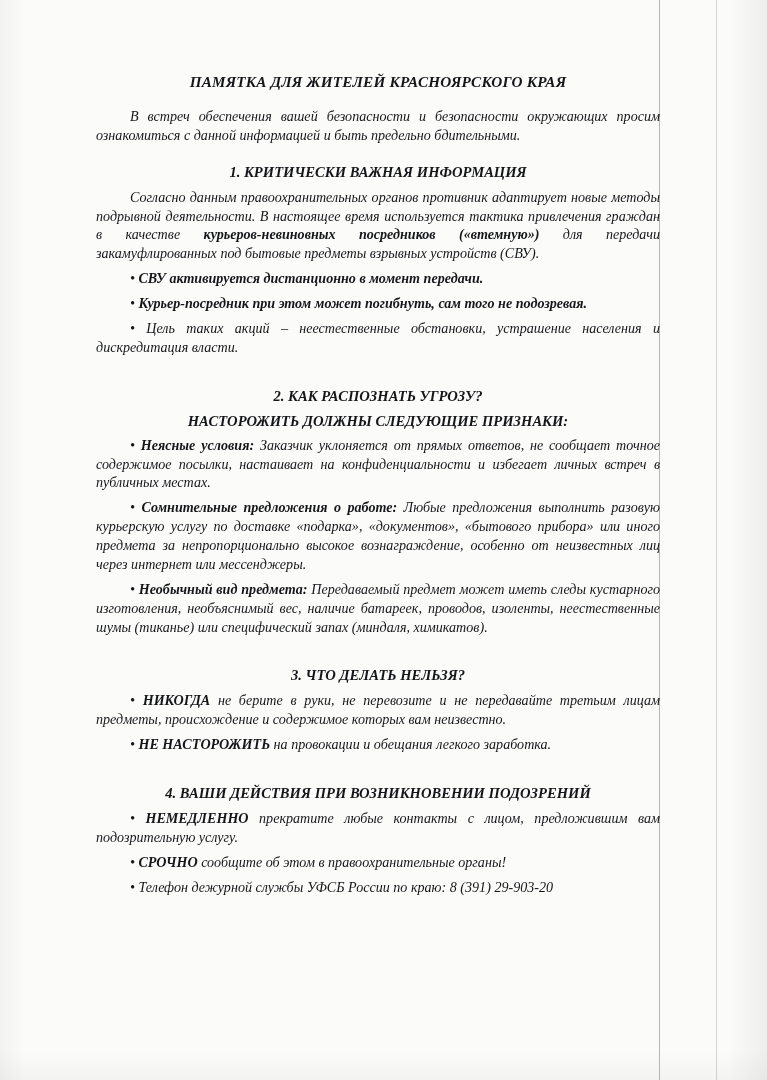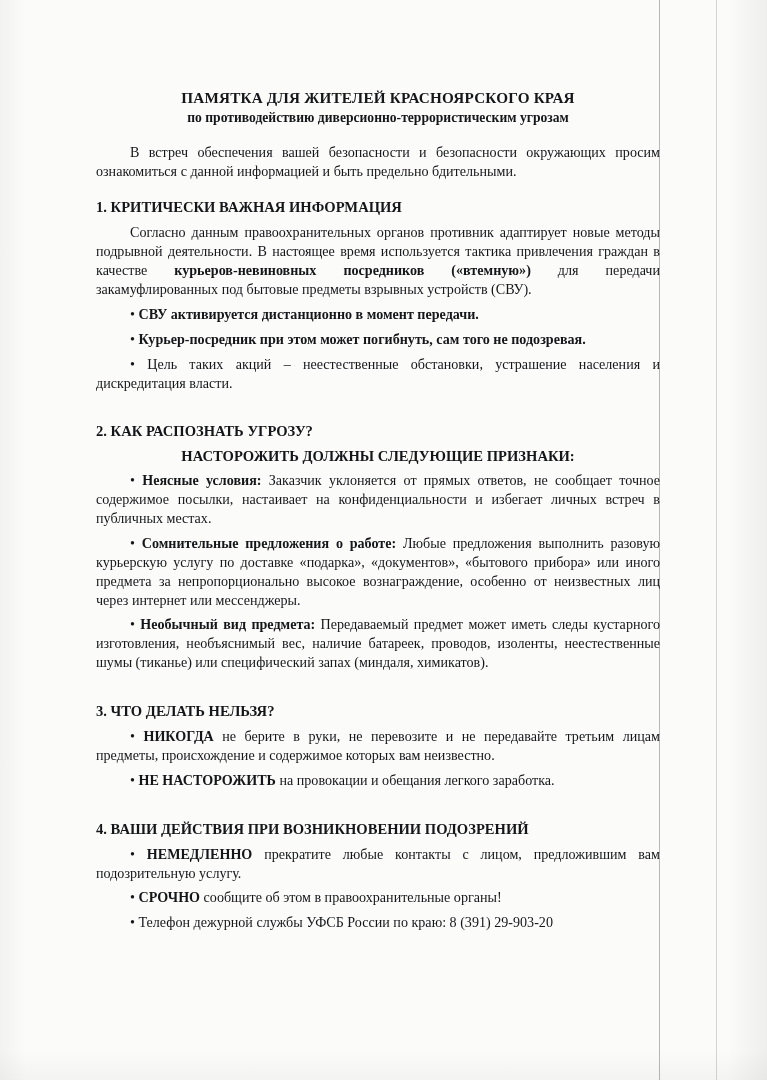--- a/index.html
+++ b/index.html
@@ -41,22 +41,23 @@
   .fold-line-b {
     position: absolute;
     top: 0; bottom: 0;
     left: 716px;
     width: 1px;
     background: rgba(40,40,40,0.18);
   }
   .content {
     position: absolute;
     left: 96px;
-    top: 88px;
+    top: 72px;
     width: 564px;
+    font-style: italic;
   }
   .title-block {
     text-align: center;
     margin-bottom: 16px;
   }
   .doc-title {
     font-size: 15.2px;
     font-weight: bold;
     letter-spacing: 0.2px;
     line-height: 1.25;
@@ -73,21 +74,21 @@
     line-height: 1.34;
     text-align: justify;
     text-indent: 34px;
     text-justify: inter-word;
   }
   .intro {
     margin-top: 16px;
     margin-bottom: 18px;
   }
   h2.section {
-    text-align: left;
+    text-align: center;
     font-size: 14.6px;
     font-weight: bold;
     margin: 30px 0 6px 0;
     line-height: 1.3;
   }
   h2.section.tight { margin-top: 14px; }
   h3.subsection {
     text-align: center;
     font-size: 14.6px;
     font-weight: bold;
@@ -104,21 +105,20 @@
 <body>
 
 <div class="page">
   <div class="paper-tint"></div>
   <div class="fold-line-a"></div>
   <div class="fold-line-b"></div>
 
   <div class="content">
     <div class="title-block">
       <div class="doc-title">ПАМЯТКА ДЛЯ ЖИТЕЛЕЙ КРАСНОЯРСКОГО КРАЯ</div>
-      <div class="doc-subtitle">по противодействию диверсионно-террористическим угрозам</div>
     </div>
 
     <p class="intro">В встреч обеспечения вашей безопасности и безопасности окружающих просим ознакомиться с данной информацией и быть предельно бдительными.</p>
 
     <div id="sections-host">
         <div>
           <h2 class="section tight">1. КРИТИЧЕСКИ ВАЖНАЯ ИНФОРМАЦИЯ</h2>
           <p class="para"><span>Согласно данным правоохранительных органов противник адаптирует новые методы подрывной деятельности. В настоящее время используется тактика привлечения граждан в качестве </span><b>курьеров-невиновных посредников («втемную»)</b><span> для передачи закамуфлированных под бытовые предметы взрывных устройств (СВУ).</span></p>
           <p class="para"><span class="bullet">• </span><b>СВУ активируется дистанционно в момент передачи.</b></p>
           <p class="para"><span class="bullet">• </span><b>Курьер-посредник при этом может погибнуть, сам того не подозревая.</b></p>

